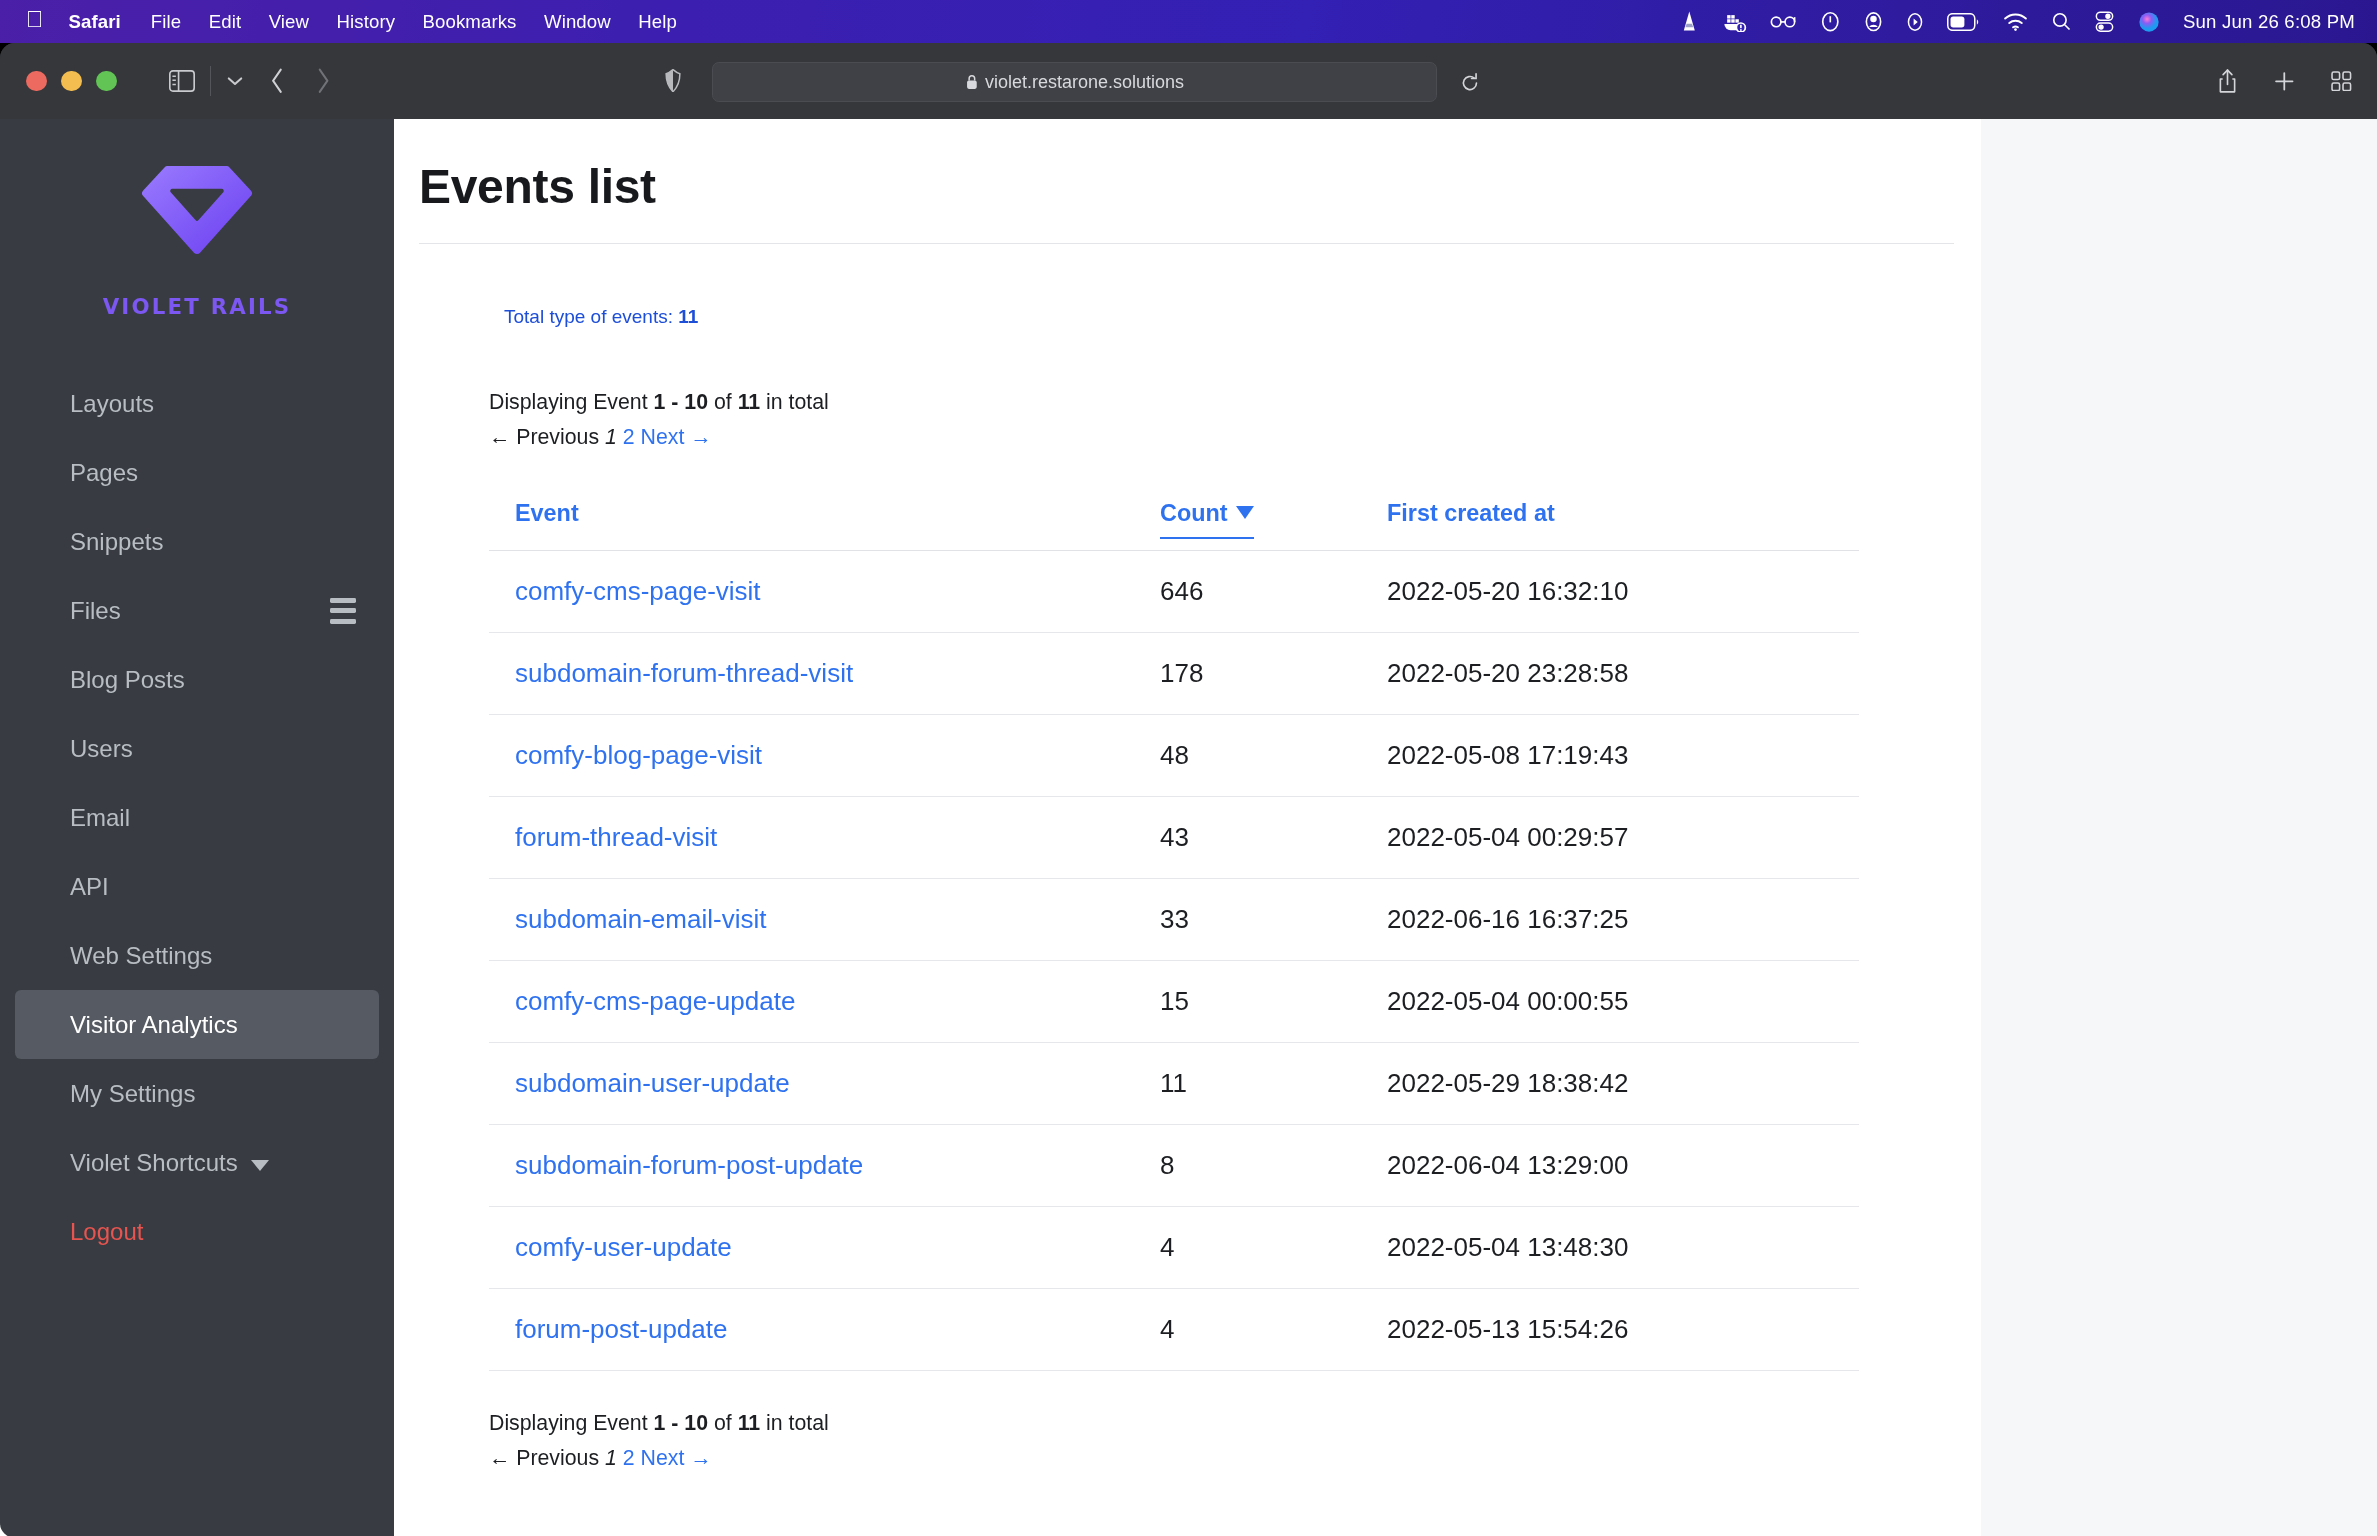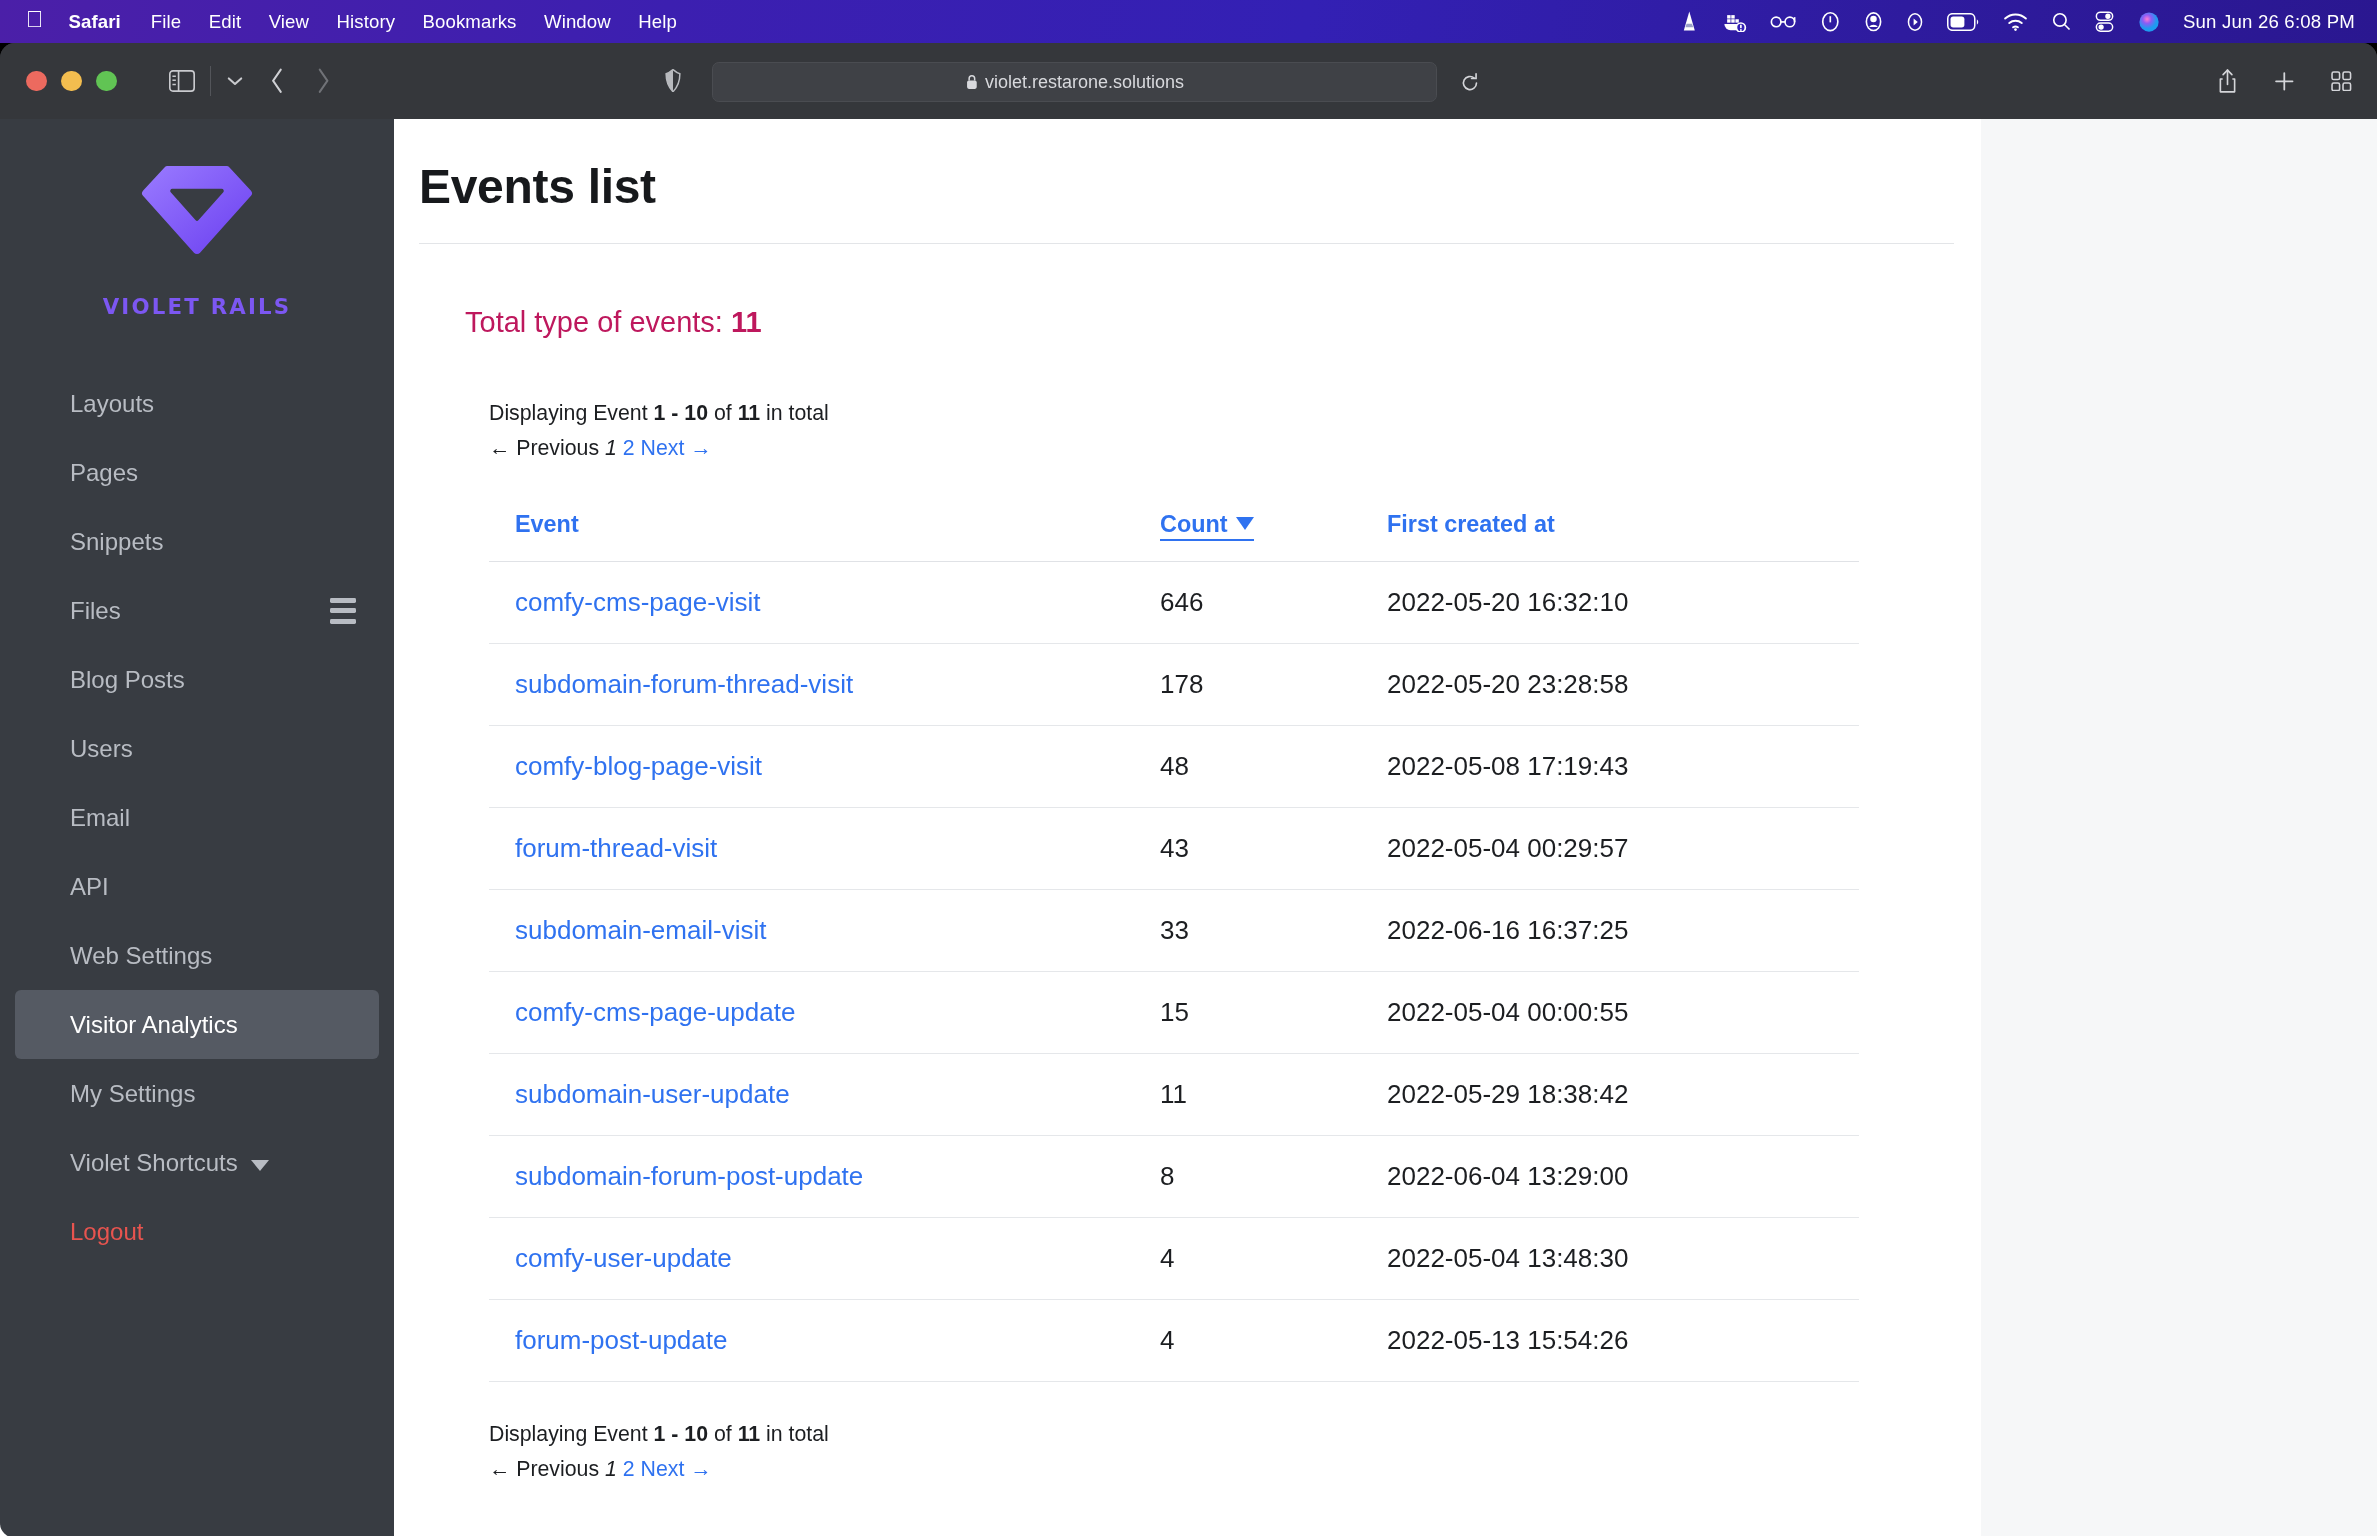--- a/index.html
+++ b/index.html
@@ -177,22 +177,22 @@
     color: #17191c;
     padding-top: 40px;
     letter-spacing: -0.3px;
   }
   #title-rule {
     margin-top: 29px;
     width: 1535px; height: 1.4px;
     background: #e3e5e8;
   }
   #totals {
-    margin-top: 62px; margin-left: 46px;
-    font-size: 29px; color: #be185d;
+    margin-top: 62px; margin-left: 85px;
+    font-size: 19px; color: #1d4ed8;
   }
   #totals .num { font-weight: bold; }
   #table-region { margin-left: 70px; margin-top: 59px; }
   .displaying {
     font-size: 21.3px; color: #1c1e21; line-height: 1.45;
   }
   .displaying b { font-weight: bold; }
   .pager {
     font-size: 21.3px; color: #1c1e21; margin-top: 4.1px;
     line-height: 1.45;
@@ -208,21 +208,21 @@
     width: 1370px;
     table-layout: fixed;
   }
   table#events th {
     text-align: left;
     font-size: 23.4px; font-weight: bold;
     color: #2f72f0;
     padding: 19px 0 23.4px 26px;
     border-bottom: 1.4px solid #e0e2e6;
   }
-  table#events th.sorted .th-inner { border-bottom: 2.1px solid #2f72f0; padding-bottom: 2px; }
+  table#events th.sorted .th-inner { border-bottom: 2.1px solid #2f72f0; padding-bottom: 11px; }
   .sort-caret {
     display: inline-block;
     width: 0; height: 0;
     border-left: 9px solid transparent;
     border-right: 9px solid transparent;
     border-top: 13px solid #2f72f0;
     margin-left: 8.3px;
     position: relative; top: -2.1px;
   }
   table#events td {

